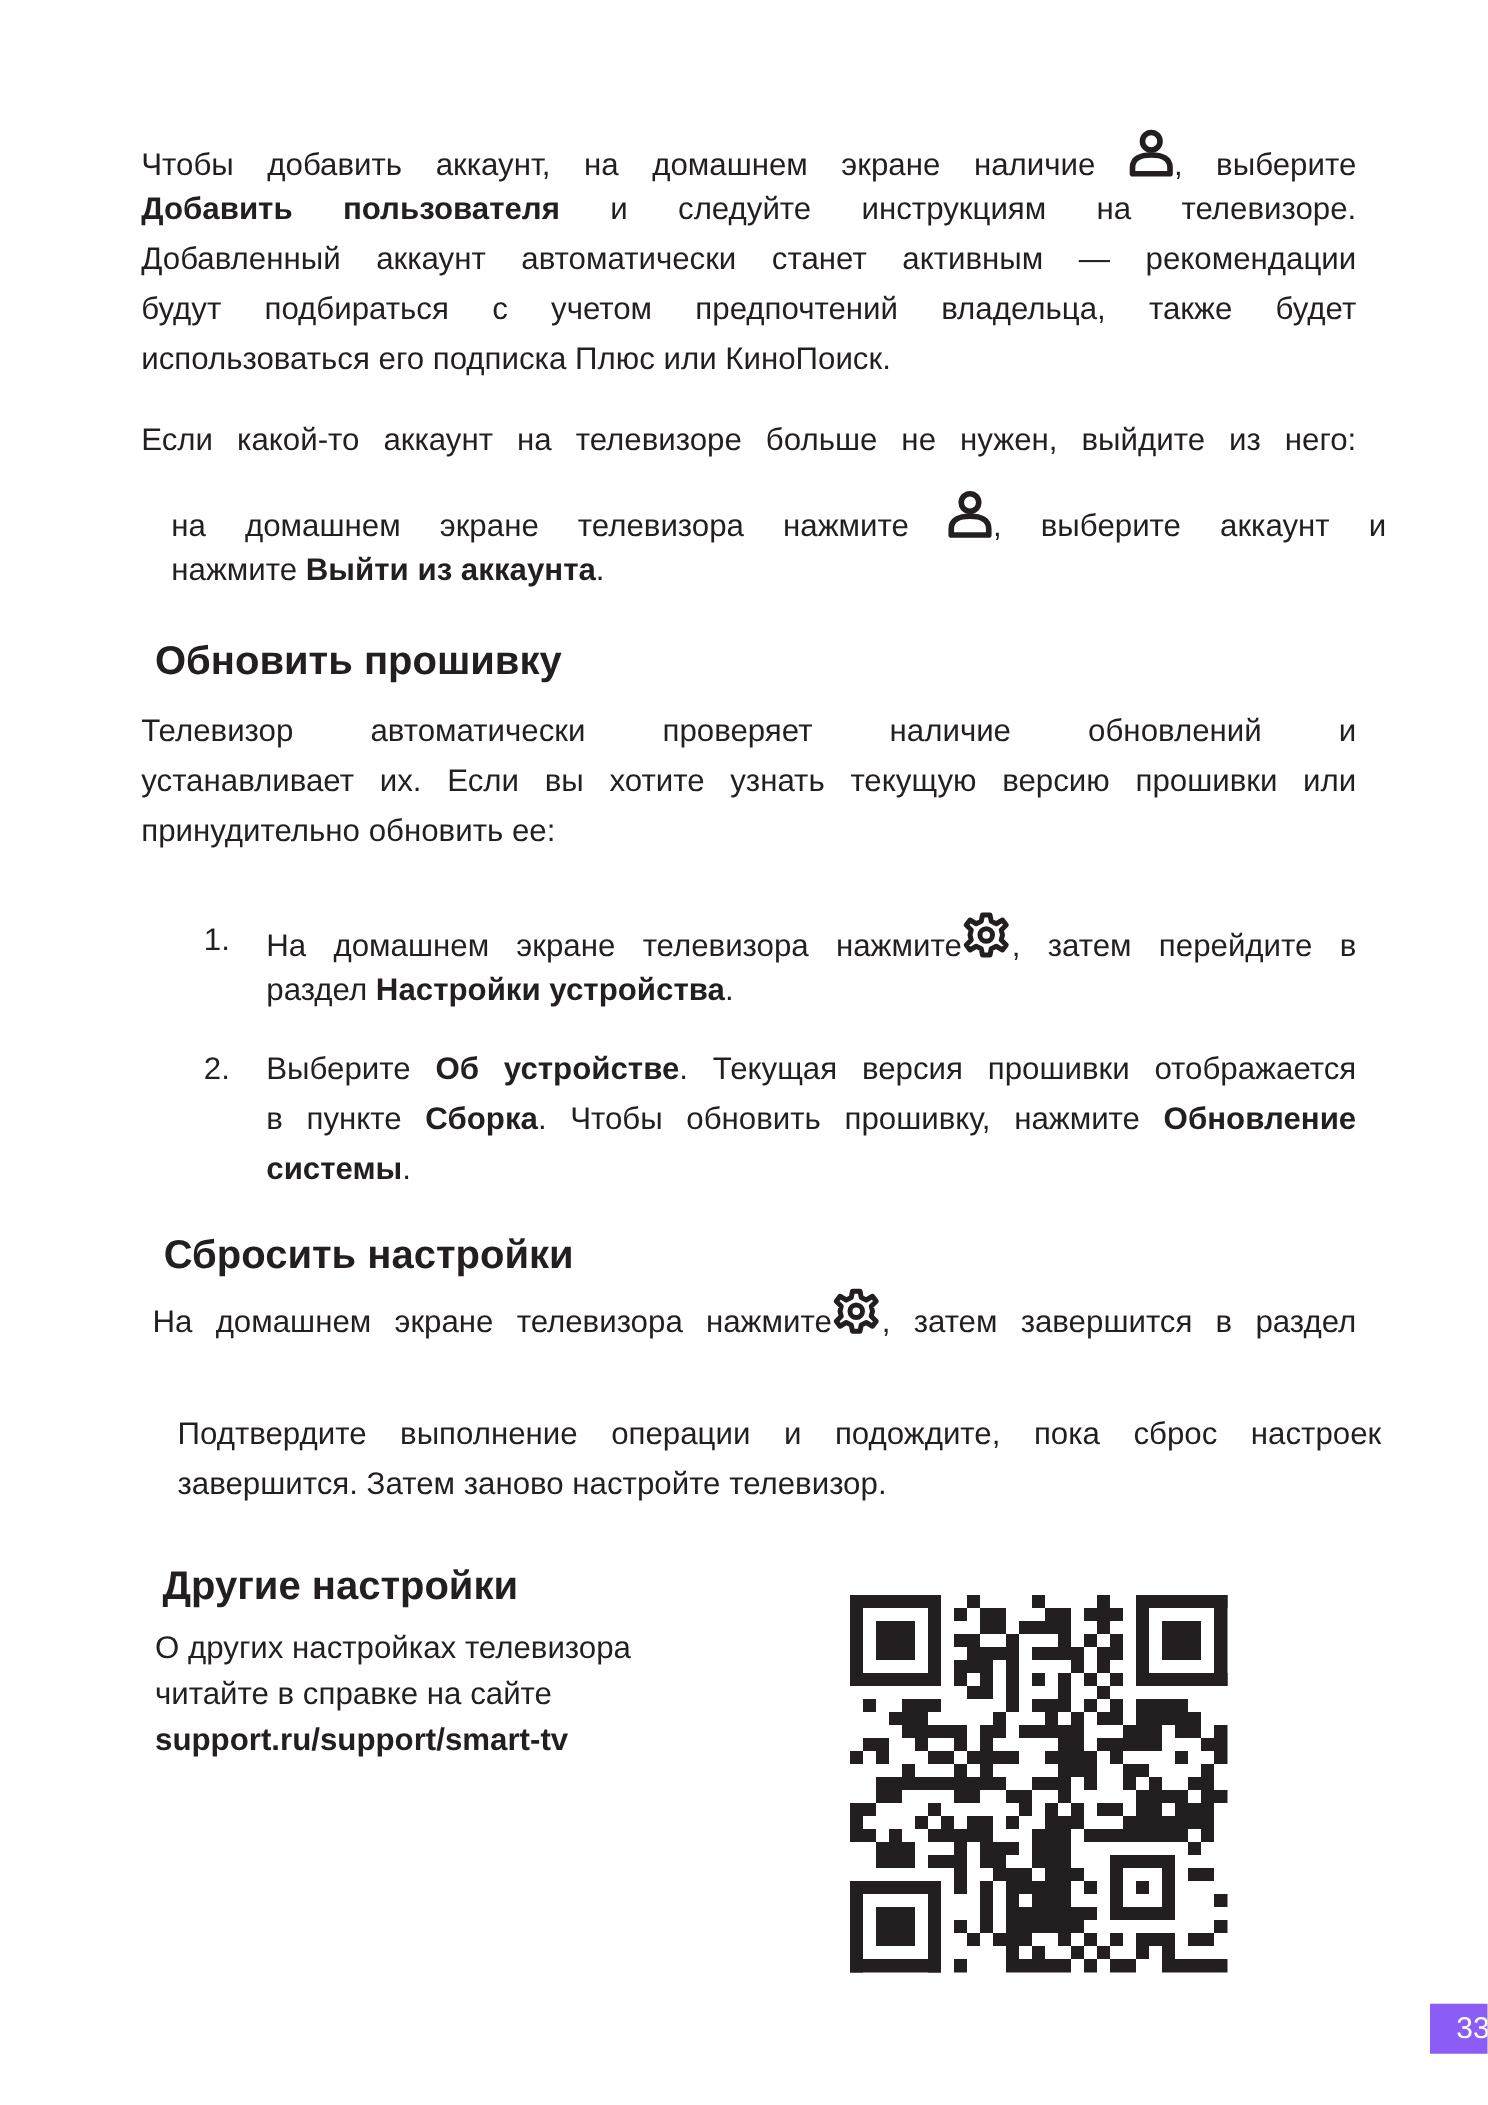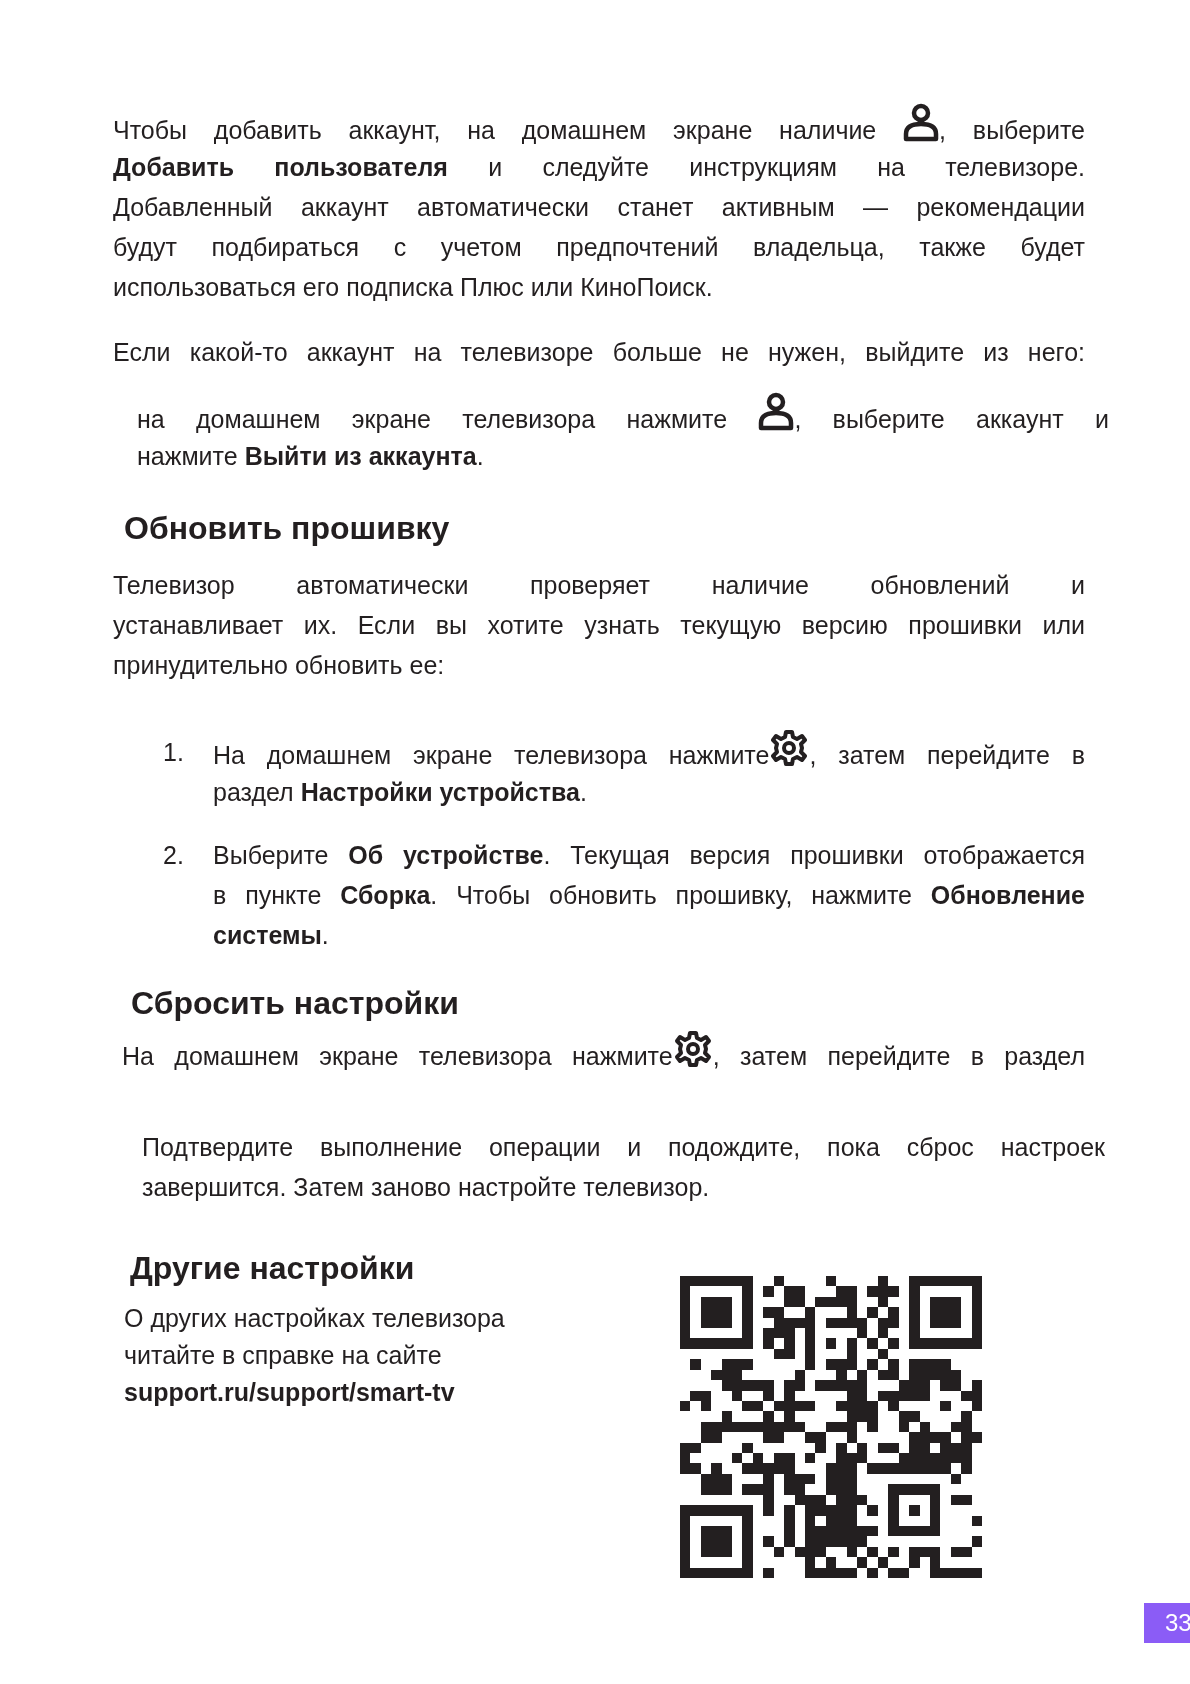--- a/index.html
+++ b/index.html
@@ -92,21 +92,21 @@
 
 <div class="blk" style="left:122px; top:1033px; width:963px;">
   <div class="jline">
     <span>На домашнем экране телевизора нажмите</span><span class="icon">
       <svg width="40" height="40" viewBox="0 0 40 40">
           <g fill="none" stroke="#231f20" stroke-width="4" stroke-linejoin="round">
             <path d="M17 4 H23 L24 9 L28 11 L33 8 L36 12 L32 16 L33 20 L32 24 L36 28 L33 32 L28 29 L24 31 L23 36 H17 L16 31 L12 29 L7 32 L4 28 L8 24 L7 20 L8 16 L4 12 L7 8 L12 11 L16 9 Z"></path>
             <circle cx="20" cy="20" r="5"></circle>
           </g>
         </svg>
-    </span><span>, затем перейдите в раздел</span>
+    </span><span>, затем завершится в раздел</span>
   </div>
 </div>
 
 <div class="blk" style="left:122px; top:1127px; width:963px;margin-left:20px;">
   <div class="jline">Подтвердите выполнение операции и подождите, пока сброс настроек</div>
   <div class="line">завершится. Затем заново настройте телевизор.</div>
 </div>
 
 <div class="h" style="left:130px; top:1248px;">Другие настройки</div>
 

